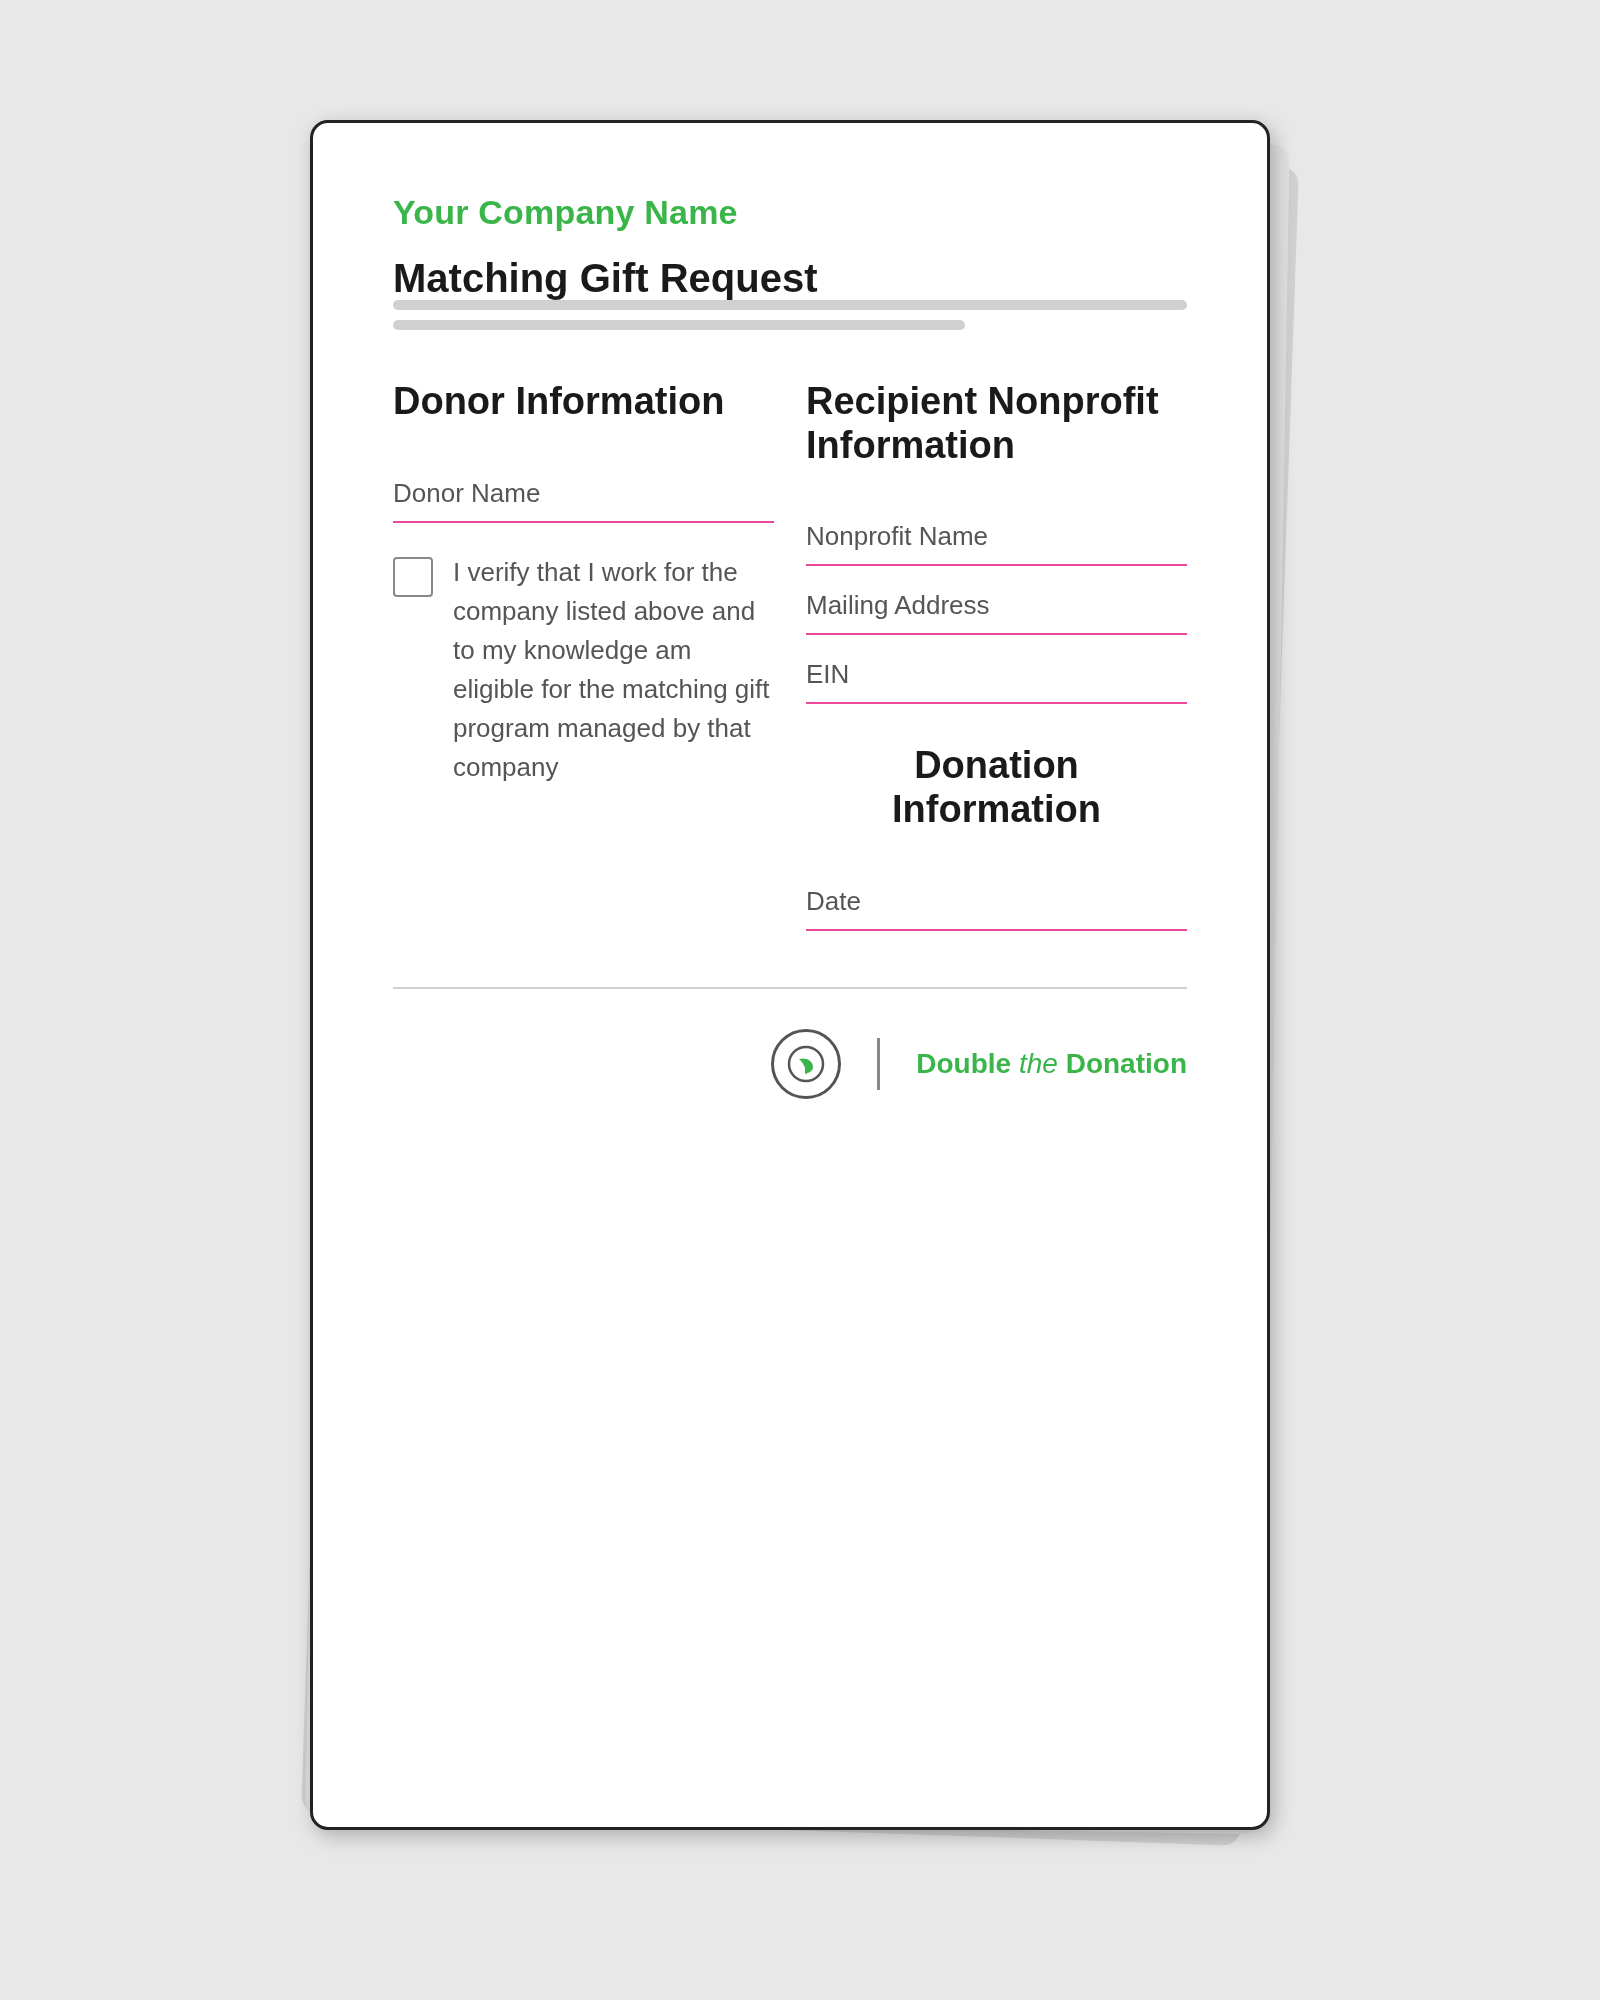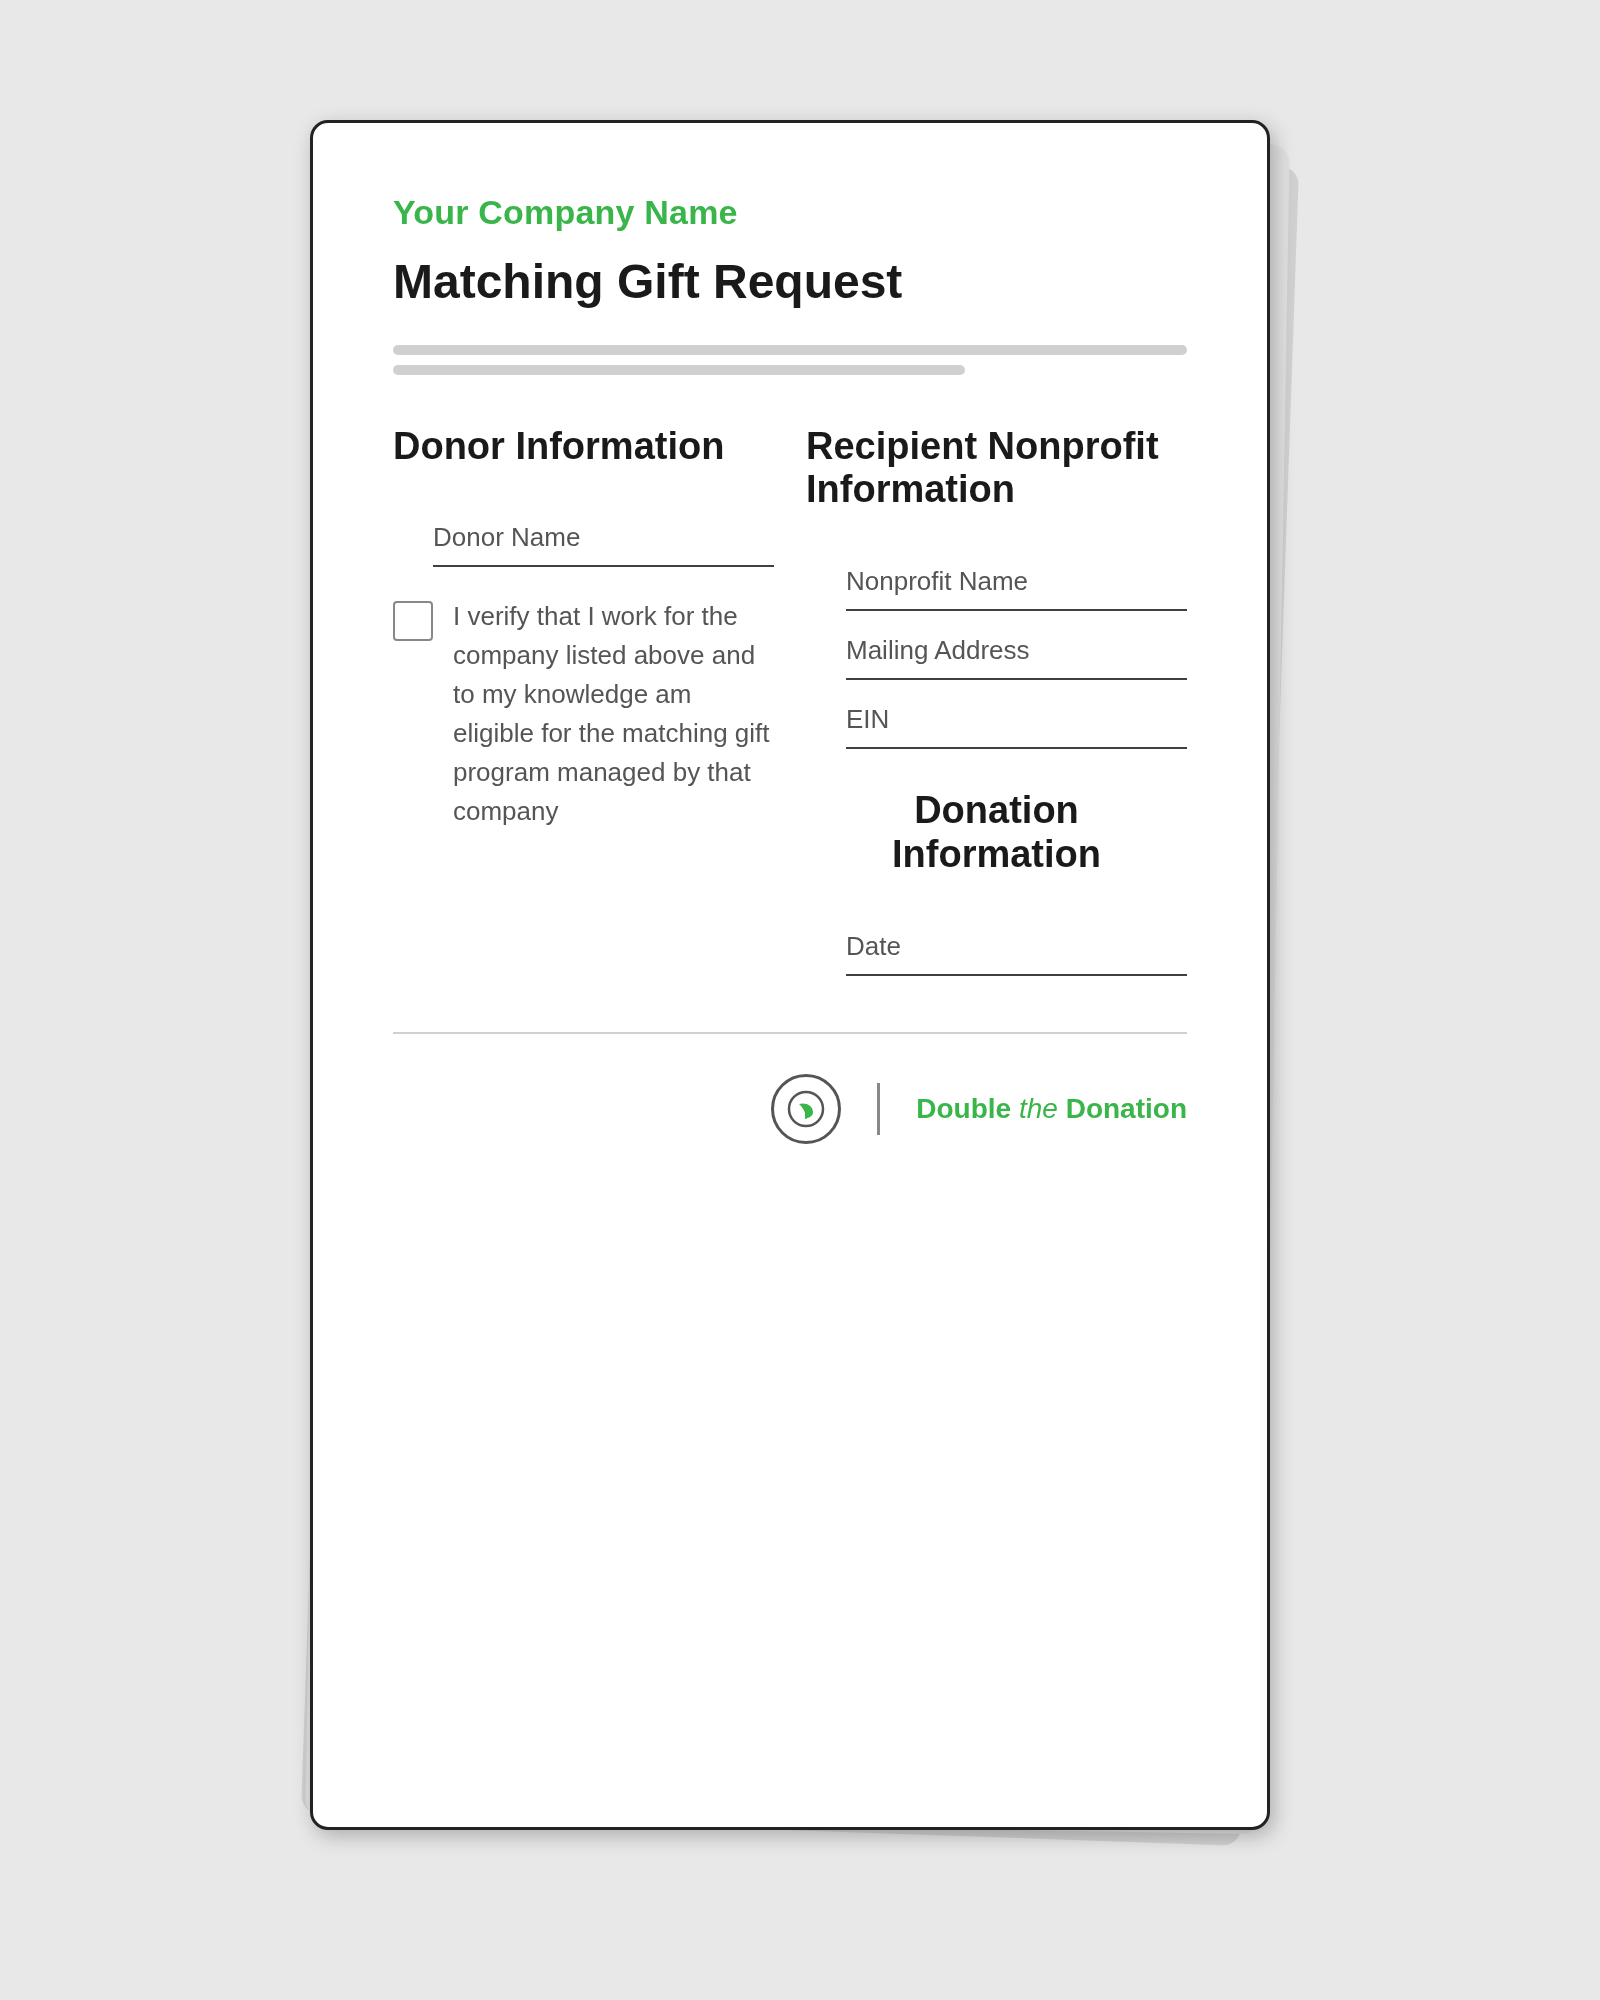--- a/index.html
+++ b/index.html
@@ -60,24 +60,23 @@
 
     .company-name {
       color: #3ab54a;
       font-size: 34px;
       font-weight: 800;
       margin-bottom: 24px;
       letter-spacing: 0.2px;
     }
 
     .form-title {
-      font-size: 48px;
+      font-size: 40px;
       font-weight: 900;
       color: #1a1a1a;
-      margin-bottom: 36px;
       line-height: 1.1;
     }
 
     .progress-bars {
       margin-bottom: 50px;
     }
 
     .progress-bar-full {
       height: 10px;
       background: #d0d0d0;
@@ -109,24 +108,23 @@
 
     .section-heading {
       font-size: 38px;
       font-weight: 900;
       color: #1a1a1a;
       line-height: 1.15;
       margin-bottom: 36px;
     }
 
     .form-field {
-      border-bottom: 2px solid #404040;
+      border-bottom: 2px solid #ec4899;
       padding: 18px 0 12px 0;
       margin-bottom: 6px;
-      margin-left: 40px;
     }
 
     .field-label {
       font-size: 26px;
       color: #555;
       font-weight: 400;
     }
 
     .checkbox-area {
       display: flex;

